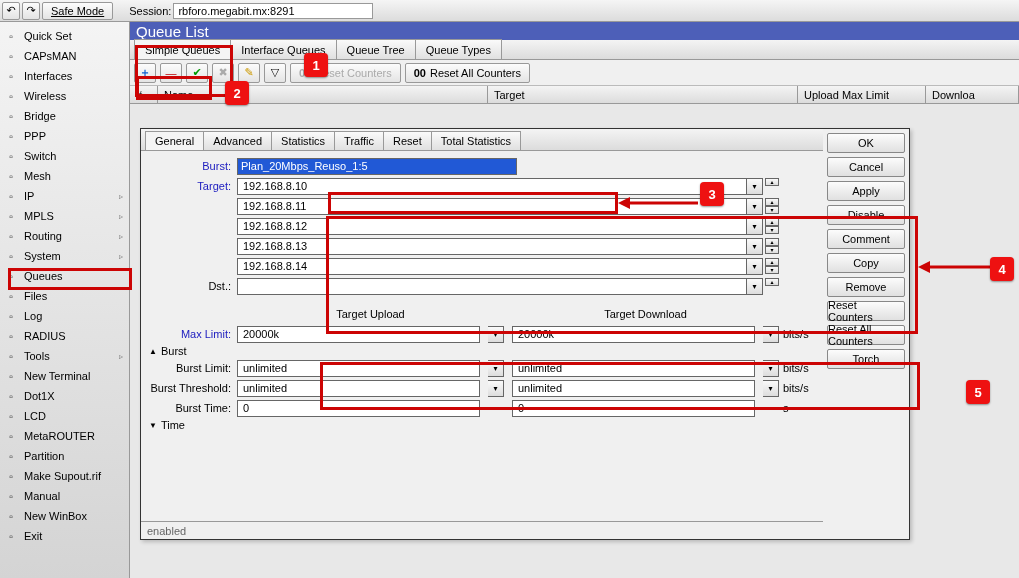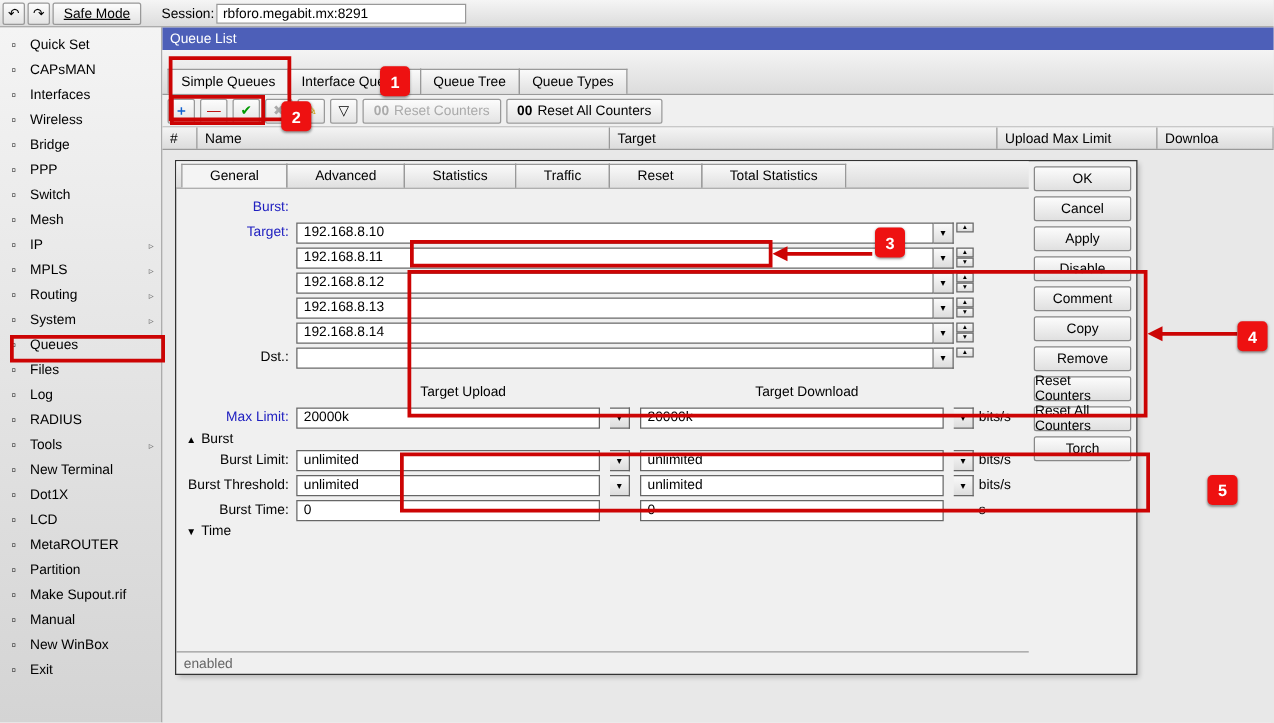--- a/index.html
+++ b/index.html
@@ -63,24 +63,24 @@
   }
   .sitem .ico { width:14px;height:14px;display:flex;align-items:center;justify-content:center;font-size:10px; }
   .sitem .arrow { margin-left:auto; color:#777; font-size:8px; }
   .main { flex:1; position:relative; background:#e8e8e8; }
   .qheader {
     height:18px;
     background:#4d5fb8;
     color:#fff;
     display:flex;align-items:center;
     padding:0 6px;
-    font-size:11px;
+    font-size:15px;
   }
   .qtabs {
-    height:36px; background:linear-gradient(to bottom,#f4f4f4,#dcdcdc);
+    height:20px; background:linear-gradient(to bottom,#f4f4f4,#dcdcdc);
     border-bottom:1px solid #999;
     display:flex; align-items:flex-end;
     padding-left:4px;
     gap:0;
   }
   .qtab {
     height:20px; padding:0 10px;
     display:flex;align-items:center;
     border:1px solid #999; border-bottom:none;
     background:linear-gradient(to bottom,#fafafa,#e0e0e0);
@@ -129,21 +129,21 @@
     display:flex;align-items:center;justify-content:center;font-size:9px;
   }
   .dlgbody { flex:1; display:flex; }
   .formarea { flex:1; display:flex; flex-direction:column; }
   .dlgtabs {
     height:22px; background:linear-gradient(to bottom,#f4f4f4,#dcdcdc);
     display:flex; align-items:flex-end; padding-left:4px;
     border-bottom:1px solid #999;
   }
   .dtab {
-    height:19px; padding:0 22px; display:flex;align-items:center;
+    height:19px; padding:0 9px; display:flex;align-items:center;
     border:1px solid #999;border-bottom:none;
     background:linear-gradient(to bottom,#fafafa,#e0e0e0);
     margin-right:-1px;
   }
   .dtab.active { background:#f4f4f4; }
   .form { padding:6px 8px 6px 8px; flex:1; overflow:hidden; }
   .row { display:flex; align-items:center; margin-bottom:2px; min-height:18px; }
   .lab { width:88px; text-align:right; padding-right:6px; }
   .lab.blue { color:#2020c0; }
   .inp {
@@ -351,20 +351,21 @@
         <div class="dtab">Statistics</div>
         <div class="dtab">Traffic</div>
         <div class="dtab">Reset</div>
         <div class="dtab">Total Statistics</div>
       </div>
 
       <div class="form">
 
         <div class="row">
           <div class="lab blue">Burst:</div>
+          <div class="inp sel" style="max-width:280px;">Plan_20Mbps_Reuso_1:5</div>
         </div>
 
         <div id="targets">
             <div class="row">
               <div class="lab blue">Target:</div>
               <div class="inp">
                 <input class="text" value="192.168.8.10" style="">
               </div>
               <div class="dd">▾</div>
               <div class="spinners">

